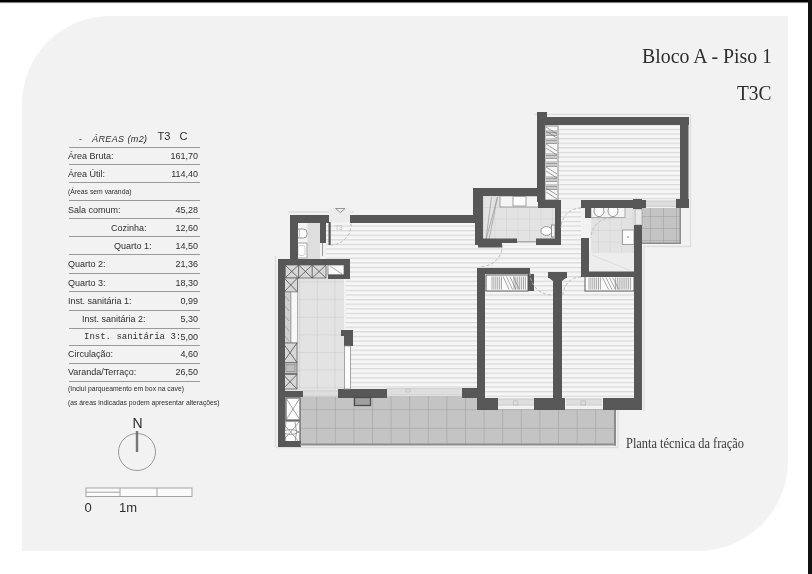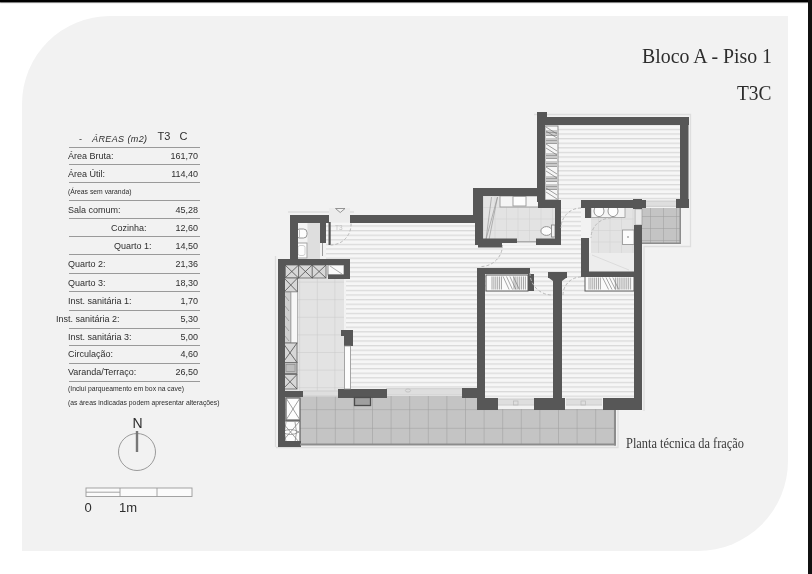--- a/index.html
+++ b/index.html
@@ -51,28 +51,28 @@
 
   <div class="lbl" style="left:68px;top:259.3px;">Quarto 2:</div>
   <div class="val" style="left:68px;top:259.3px;width:130px;">21,36</div>
   <div class="row-line" style="left:69px;top:272.5px;width:131px;"></div>
 
   <div class="lbl" style="left:68px;top:277.8px;">Quarto 3:</div>
   <div class="val" style="left:68px;top:277.8px;width:130px;">18,30</div>
   <div class="row-line" style="left:69px;top:291px;width:131px;"></div>
 
   <div class="lbl" style="left:68px;top:296.3px;">Inst. sanitária 1:</div>
-  <div class="val" style="left:68px;top:296.3px;width:130px;">1,70</div>
+  <div class="val" style="left:68px;top:296.3px;width:130px;">0,99</div>
   <div class="row-line" style="left:69px;top:309.5px;width:131px;"></div>
 
-  <div class="lbl" style="left:56px;top:314.3px;">Inst. sanitária 2:</div>
+  <div class="lbl" style="left:82px;top:314.3px;">Inst. sanitária 2:</div>
   <div class="val" style="left:68px;top:314.3px;width:130px;">5,30</div>
   <div class="row-line" style="left:69px;top:327.5px;width:131px;"></div>
 
-  <div class="lbl" style="left:68px;top:331.8px;">Inst. sanitária 3:</div>
+  <div class="lbl" style="left:84px;top:331.8px;font-family:Liberation Mono, monospace;">Inst. sanitária 3:</div>
   <div class="val" style="left:68px;top:331.8px;width:130px;">5,00</div>
   <div class="row-line" style="left:69px;top:345px;width:131px;"></div>
 
   <div class="lbl" style="left:68px;top:349.3px;">Circulação:</div>
   <div class="val" style="left:68px;top:349.3px;width:130px;">4,60</div>
   <div class="row-line" style="left:69px;top:362.5px;width:131px;"></div>
 
   <div class="lbl" style="left:68px;top:367.3px;">Varanda/Terraço:</div>
   <div class="val" style="left:68px;top:367.3px;width:130px;">26,50</div>
   <div class="row-line" style="left:69px;top:380.5px;width:131px;"></div>

